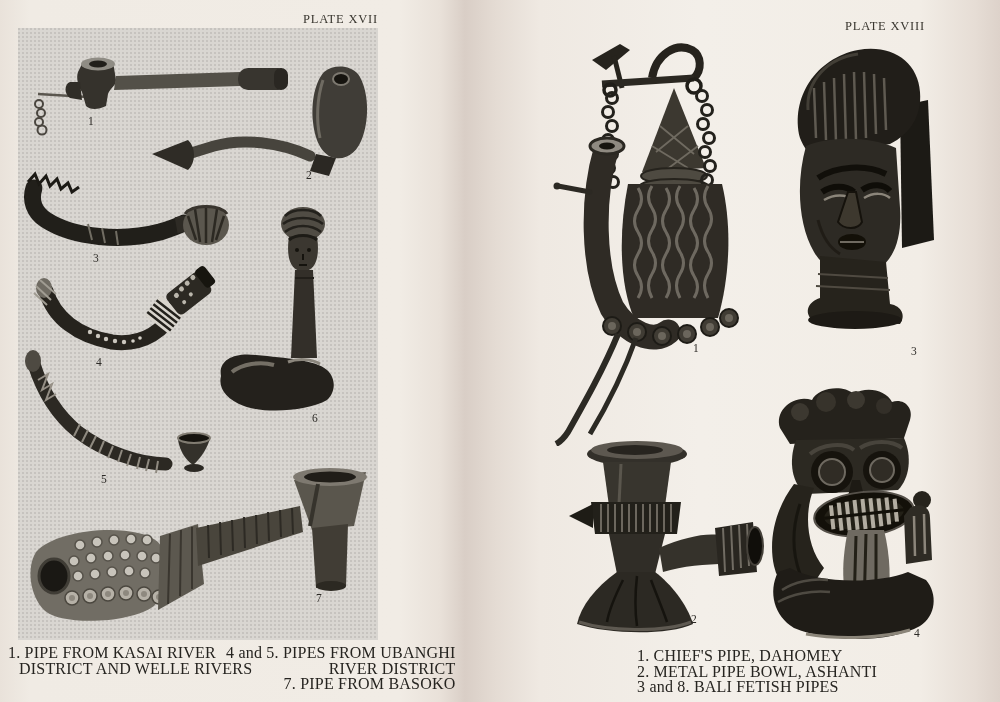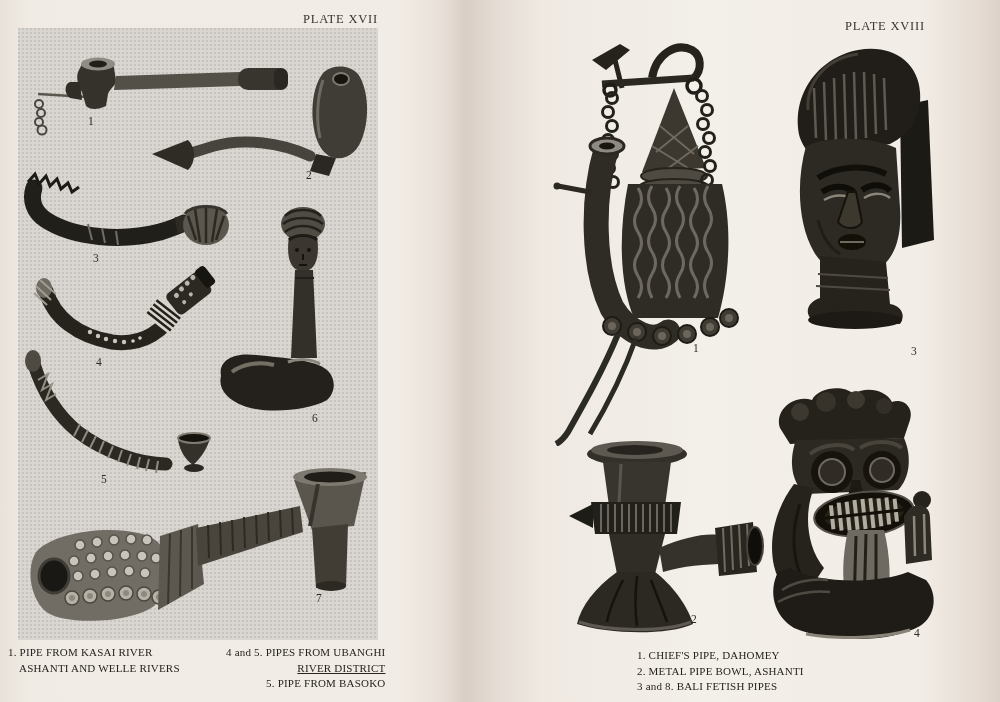--- a/index.html
+++ b/index.html
@@ -20,26 +20,26 @@
   .photo-panel{
     position:absolute;left:18px;top:28px;width:360px;height:612px;
     background-color:#d9d6d1;
     background-image:radial-gradient(circle at 1px 1px, rgba(90,88,84,.15) 1px, transparent 1.4px);
     background-size:4px 4px;
   }
   .panel-art{position:absolute;left:0;top:0;}
   .fig-num{
     position:absolute;font-size:11.5px;color:#2c2a26;line-height:1;
   }
-  .captions{position:absolute;font-size:11px;color:#262420;line-height:15.5px;letter-spacing:.2px;white-space:nowrap;}
+  .captions{position:absolute;font-size:16px;color:#262420;line-height:15.5px;letter-spacing:.2px;white-space:nowrap;}
   .cap-col1{left:8px;top:645px;}
   .cap-col2{left:226px;top:645px;text-align:right;}
   .cap-right{left:637px;top:648px;}
   .indent1{margin-left:11px;}
-  .indent2{margin-left:56px;text-decoration:underline;}
+  .indent2{margin-left:56px;}
   .fig{position:absolute;}
 </style>
 </head>
 <body>
 
 <div class="book">
 
   <div class="plate-title left">PLATE XVII</div>
 
   <div class="photo-panel">
@@ -185,26 +185,26 @@
     <span class="fig-num" style="left:288px;top:142px">2</span>
     <span class="fig-num" style="left:75px;top:225px">3</span>
     <span class="fig-num" style="left:78px;top:329px">4</span>
     <span class="fig-num" style="left:83px;top:446px">5</span>
     <span class="fig-num" style="left:294px;top:385px">6</span>
     <span class="fig-num" style="left:298px;top:565px">7</span>
   </div>
 
   <div class="captions cap-col1">
     <div>1. PIPE FROM KASAI RIVER</div>
-    <div class="indent1">ASHANTI AND WELLE RIVERS</div>
+    <div class="indent1">DISTRICT AND WELLE RIVERS</div>
   </div>
   <div class="captions cap-col2">
     <div>4 and 5. PIPES FROM UBANGHI</div>
     <div class="indent2">RIVER DISTRICT</div>
-    <div>5. PIPE FROM BASOKO</div>
+    <div>7. PIPE FROM BASOKO</div>
   </div>
 
   <div class="plate-title right">PLATE XVIII</div>
 
   <svg class="fig" style="left:548px;top:34px" width="218" height="412" viewBox="0 0 218 412">
     <g>
       <polygon points="44,26 72,10 82,16 58,36" fill="#26231d"></polygon>
       <path d="M66,22 L74,54" stroke="#26231d" stroke-width="5"></path>
       <path d="M104,44 C108,20 128,8 144,16 C154,22 154,36 146,44" stroke="#26231d" stroke-width="8" fill="none"></path>
       <path d="M54,50 L146,44" stroke="#2b2822" stroke-width="7"></path>

